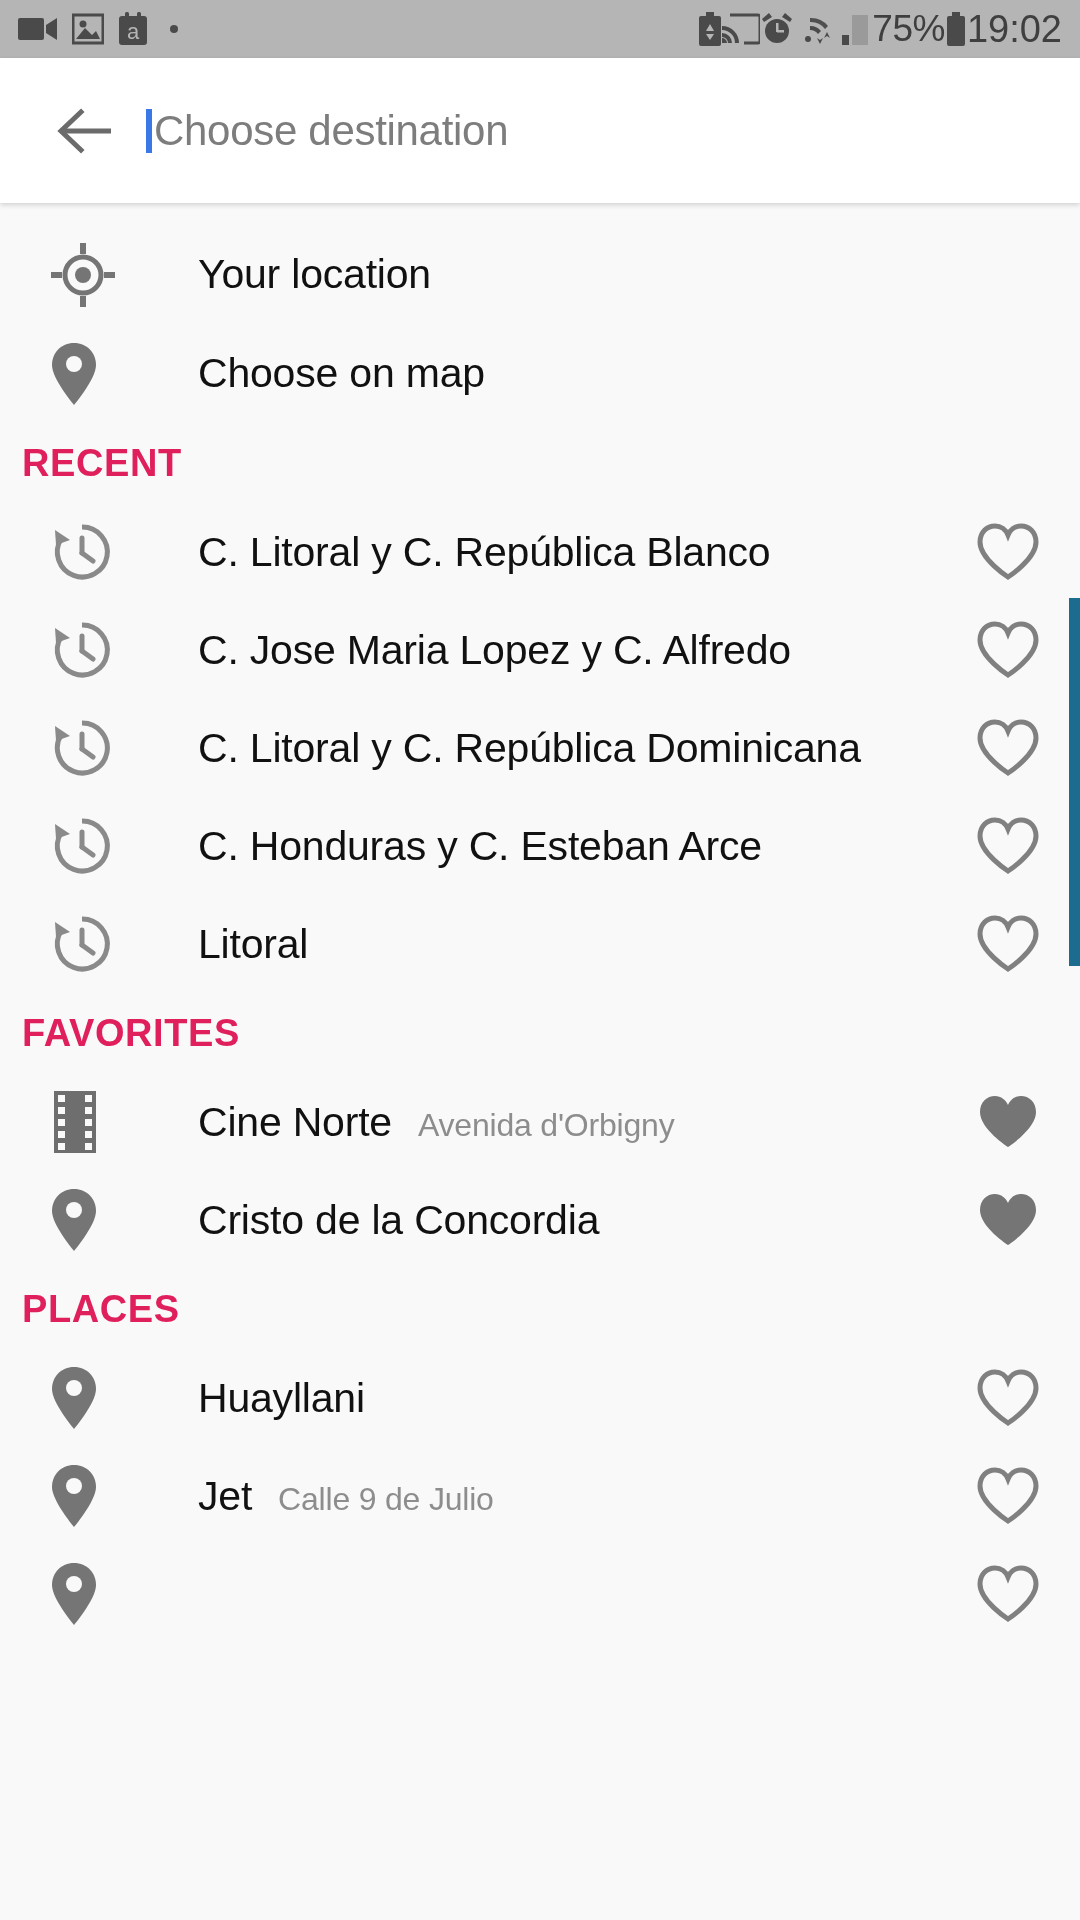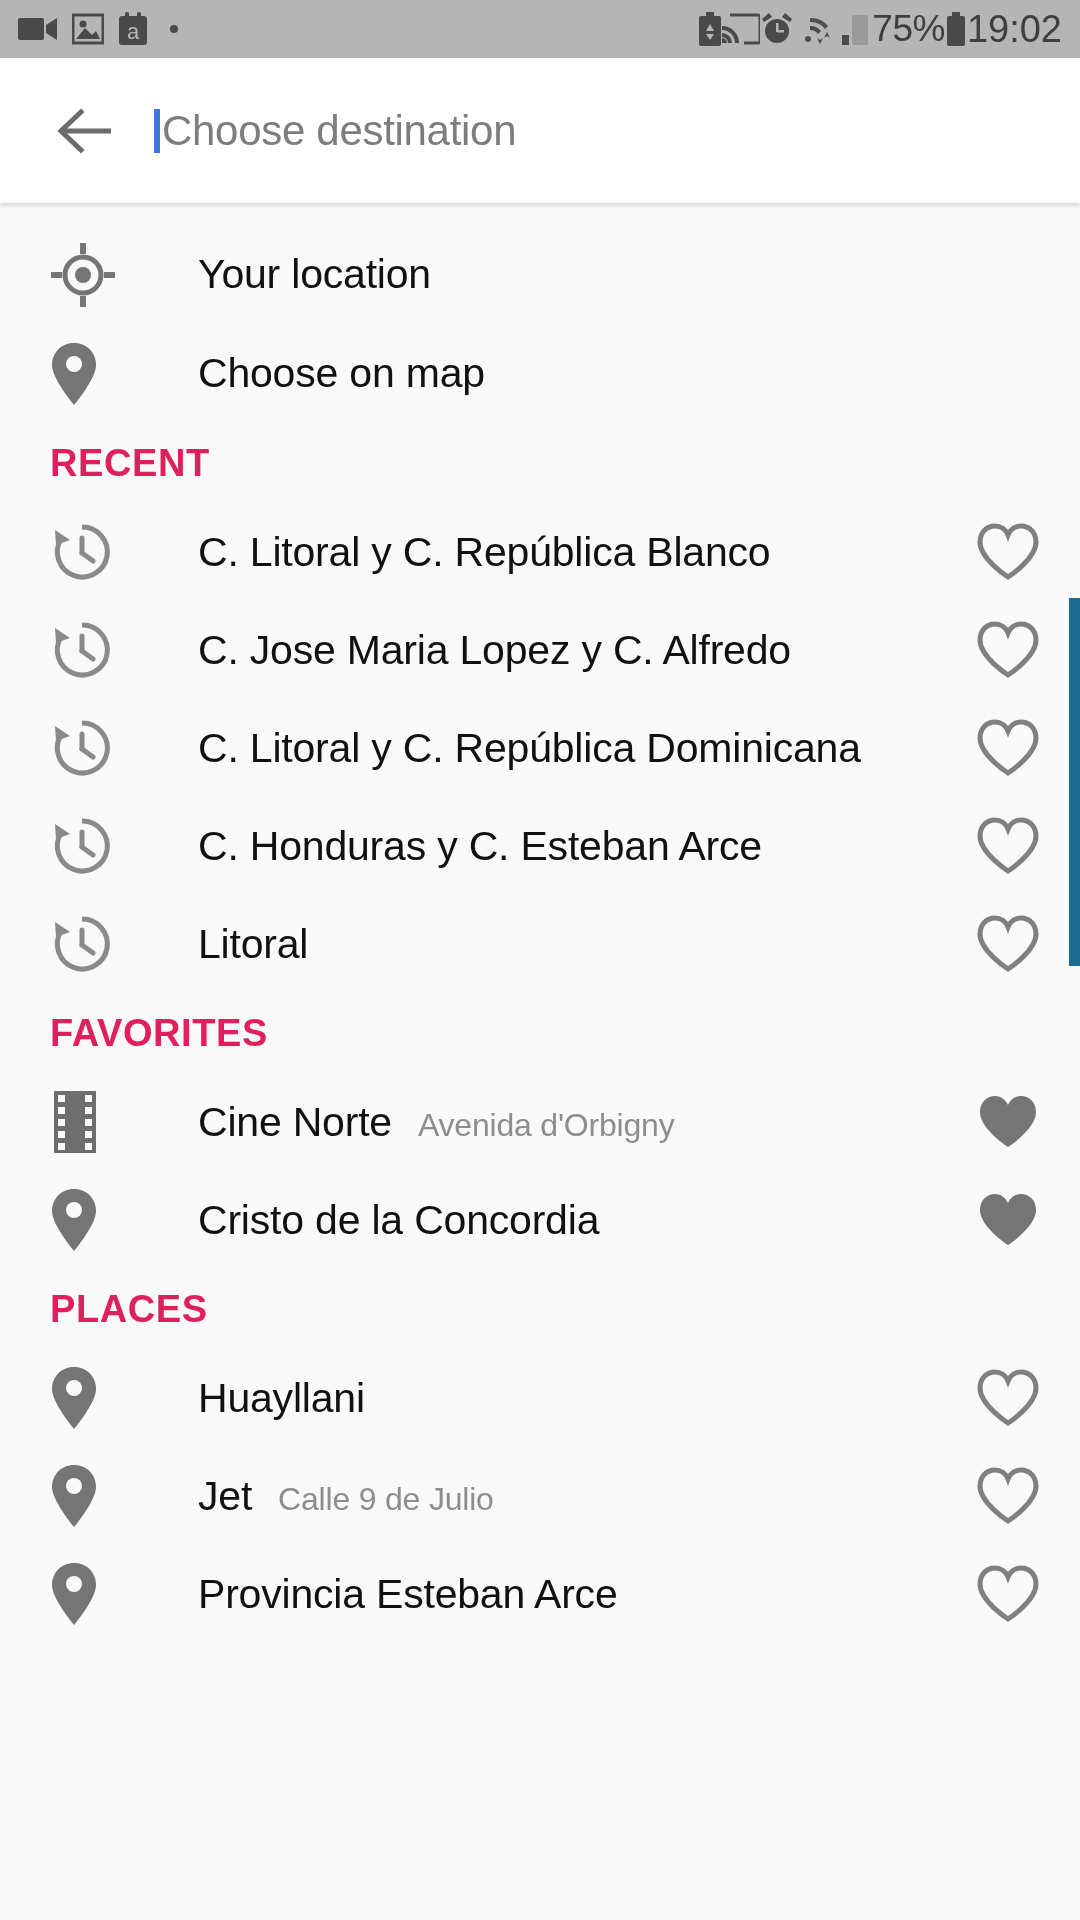--- a/index.html
+++ b/index.html
@@ -27,21 +27,21 @@
     font-family:"Liberation Sans", sans-serif;
   }
   .sb-clock{ color:#3f3f3f; font-size:38px; letter-spacing:0px; }
 
   
   .search-bar{
     height:145px; width:100%;
     background:#ffffff;
     display:flex; align-items:center;
     box-shadow:0 2px 5px rgba(0,0,0,0.16);
-    position:relative; z-index:5;gap:8px;
+    position:relative; z-index:5;
   }
   .back-btn{
     width:112px; display:flex; align-items:center; justify-content:center;
     margin-left:30px;
   }
   .search-field{
     flex:1; display:flex; align-items:center;
     height:100%; padding-left:4px;
   }
   .caret{
@@ -76,21 +76,21 @@
   .row-sub{
     font-size:32px; color:#8d8d8d; letter-spacing:-0.2px;
     margin-left:26px; white-space:nowrap;
   }
   .row-text{ display:flex; align-items:baseline; flex:1; }
   .row-heart{ margin-left:auto; display:flex; align-items:center; }
 
   .section-header{
     font-size:38px; font-weight:bold; color:#e0205c;
     letter-spacing:0.6px;
-    padding-left:50px;
+    padding-left:22px;
     height:80px; display:flex; align-items:center;
   }
   .top-row{ height:99px; }
 
   
   .spacer-top{ height:22px; }
 
   
   .scrollbar{
     position:absolute;
@@ -435,23 +435,20 @@
     </div>
   </div>
 
   <div class="row">
     <div class="row-icon">
       <svg width="48" height="66" viewBox="0 0 48 66">
         <path d="M24 2 C11 2 2 12 2 24 C2 38 24 64 24 64 C24 64 46 38 46 24 C46 12 37 2 24 2 Z" fill="#757575"></path>
         <circle cx="24" cy="23" r="8" fill="#f9f9f9"></circle>
       </svg>
     </div>
-    <div class="row-text">
-      <span class="row-label">Provincia Esteban Arce</span>
-    </div>
     <div class="row-heart">
       <span>
         <svg width="64" height="58" viewBox="0 0 64 58">
           <path d="M32 54 C32 54 4 36 4 19 C4 9 11 3 19 3 C25 3 30 7 32 12 C34 7 39 3 45 3 C53 3 60 9 60 19 C60 36 32 54 32 54 Z" fill="none" stroke="#808080" stroke-width="5"></path>
         </svg>
       </span>
     </div>
   </div>
 
   <div class="scrollbar" style="background: rgb(27, 108, 142);"></div>

